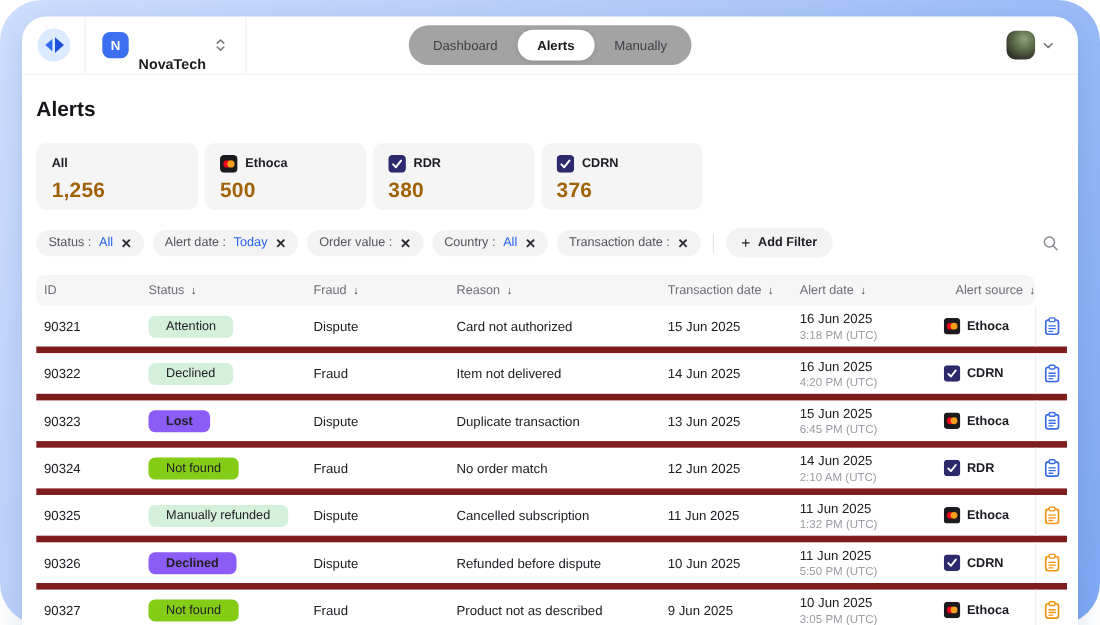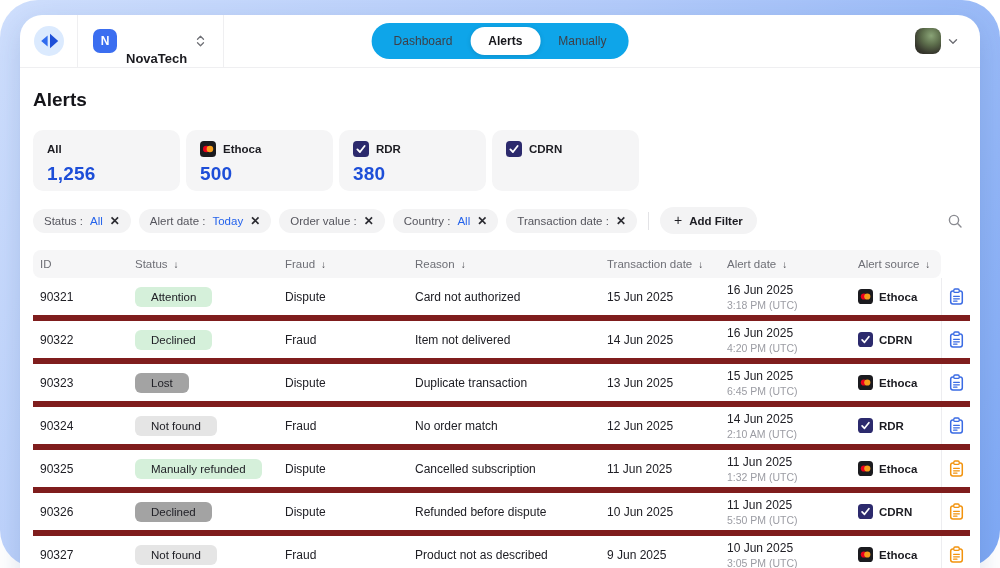--- a/index.html
+++ b/index.html
@@ -12,35 +12,35 @@
 
   
   .header{height:53px;border-bottom:1px solid #efeff1;display:flex;align-items:center;position:relative;}
   .brand{width:57px;display:flex;justify-content:center;align-items:center;cursor:pointer;}
   .logo-circle{width:30px;height:30px;border-radius:50%;background:#dbeafe;display:flex;align-items:center;justify-content:center;}
   .hdr-divider{width:1px;height:53px;background:#efeff1;}
   .org{display:flex;align-items:center;gap:9px;padding:0 18px 0 15px;height:53px;cursor:pointer;}
   .org-badge{width:24px;height:24px;border-radius:7px;background:#3b6ef0;color:#fff;font-size:12px;font-weight:700;
     display:flex;align-items:center;justify-content:center;}
   .org-name{font-size:13px;font-weight:700;color:#1b1b20;margin-top:34px;}
-  .tabs{position:absolute;left:50%;top:50%;transform:translate(-50%,-50%);background:#0ea5e9;border-radius:18px;padding:4px;display:flex;}
+  .tabs{position:absolute;left:50%;top:50%;transform:translate(-50%,-50%);background:#a3a3a3;border-radius:18px;padding:4px;display:flex;}
   .tab{font-size:12px;color:#3f3f46;padding:7px 18px;border-radius:14px;cursor:pointer;white-space:nowrap;}
   .tab.active{background:#fff;box-shadow:0 1px 5px rgba(0,0,0,.13);font-weight:600;color:#16161b;}
   .account{margin-left:auto;display:flex;align-items:center;gap:7px;padding-right:22px;cursor:pointer;}
   .avatar{width:26px;height:26px;border-radius:8px;
     background:radial-gradient(circle at 62% 30%,#8aa477 0%,#5d6e4c 38%,#3a3c30 70%,#23201c 100%);}
 
   
   .content{padding:0 10px 0 13px;}
   h1.title{font-size:19px;font-weight:700;color:#141419;margin:21px 0 0 0;}
   .cards{display:flex;gap:6px;margin-top:19px;}
   .card{width:147px;height:61px;background:#f5f5f6;border-radius:10px;padding:11px 14px;cursor:pointer;}
   .card-head{display:flex;align-items:center;gap:7px;height:16px;}
   .card-label{font-size:11.5px;font-weight:700;color:#1c1c22;}
-  .card-value{font-size:19px;font-weight:600;color:#1d4ed8;margin-top:6px;letter-spacing:.2px;}
+  .card-value{font-size:19px;font-weight:600;color:#a16207;margin-top:6px;letter-spacing:.2px;}
   .src-ic{display:inline-flex;line-height:0;}
 
   
   .filters{display:flex;align-items:center;gap:8px;margin-top:16px;}
   .chip{display:flex;align-items:center;gap:7px;background:#f3f3f4;border:none;border-radius:15px;
     padding:6px 11px;font-size:11.5px;color:#55555d;cursor:pointer;font-family:inherit;}
   .chip .val{color:#2563eb;}
   .chip .x{font-size:12px;color:#2b2b31;font-weight:600;line-height:1;}
   .vdiv{width:1px;height:18px;background:#e3e3e6;margin:0 3px;}
   .add-filter{display:flex;align-items:center;gap:7px;background:#f3f3f4;border:none;border-radius:16px;
@@ -48,28 +48,28 @@
   .add-filter .plus{font-size:14px;font-weight:400;line-height:1;margin-top:-1px;}
   .search{margin-left:auto;margin-right:7px;cursor:pointer;display:inline-flex;}
 
   
   .table{margin-top:14px;}
   .trow{display:grid;grid-template-columns:95px 150px 130px 192px 120px 131px 90px 1fr;align-items:center;}
   .cell{padding-left:7px;}
   .thead{height:28px;margin-top:16px;}
   .thead .cell{background:#f6f6f7;height:28px;display:flex;align-items:center;font-size:11.5px;color:#6e6f76;}
   .thead .cell.first{border-radius:8px 0 0 8px;}
-  .thead .cell.lastgray{border-radius:0 8px 8px 0;}
+  .thead .cell.lastgray{border-radius:0 8px 8px 0;justify-content:flex-end;}
   .thead .cell.action-h{background:transparent;}
   .arw{font-size:10px;color:#45454c;margin-left:6px;}
   .tbody .trow{height:43px;border-bottom:6px solid #7f1d1d;font-size:12px;color:#202026;}
   .badge{display:inline-block;padding:4px 16px;border-radius:6px;font-size:11.5px;color:#212127;white-space:nowrap;}
   .badge.green{background:#d5f0da;}
-  .badge.orange{background:#a3a3a3;}
-  .badge.gray{background:#e5e5e5;}
+  .badge.orange{background:#8b5cf6;font-weight:bold;}
+  .badge.gray{background:#84cc16;}
   .dates .d1{font-size:12px;color:#202026;}
   .dates .d2{font-size:10.5px;color:#9b9ca3;margin-top:2px;}
   .source{display:flex;align-items:center;gap:6px;font-size:11.5px;font-weight:600;color:#1c1c22;}
   .action-cell{align-self:stretch;display:flex;align-items:center;justify-content:center;border-left:1px solid #ededf0;padding:0;}
   .clip{background:none;border:none;padding:2px;cursor:pointer;display:inline-flex;line-height:0;}
   .clip.blue{color:#3a6be4;}
   .clip.orange{color:#f2930d;}
 </style>
 </head>
 <body>
@@ -152,20 +152,21 @@
         <div class="card">
           <div class="card-head">
             <span class="src-ic">
               <svg width="16" height="16" viewBox="0 0 15 15">
                 <rect width="15" height="15" rx="3.6" fill="#2c2a6d"></rect>
                 <path d="M4.1 7.9 L6.5 10.3 L10.9 4.7" stroke="#fff" stroke-width="1.7" fill="none" stroke-linecap="round" stroke-linejoin="round"></path>
               </svg>
             </span>
             <span class="card-label">CDRN</span>
           </div>
+          <div class="card-value">376</div>
         </div>
       </div>
 
     <div class="filters">
       <div id="chips" style="display:contents"><button class="chip">
             <span class="lbl">Status :</span>
             <span class="val">All</span>
             <span class="x">✕</span>
           </button><button class="chip">
             <span class="lbl">Alert date :</span>

